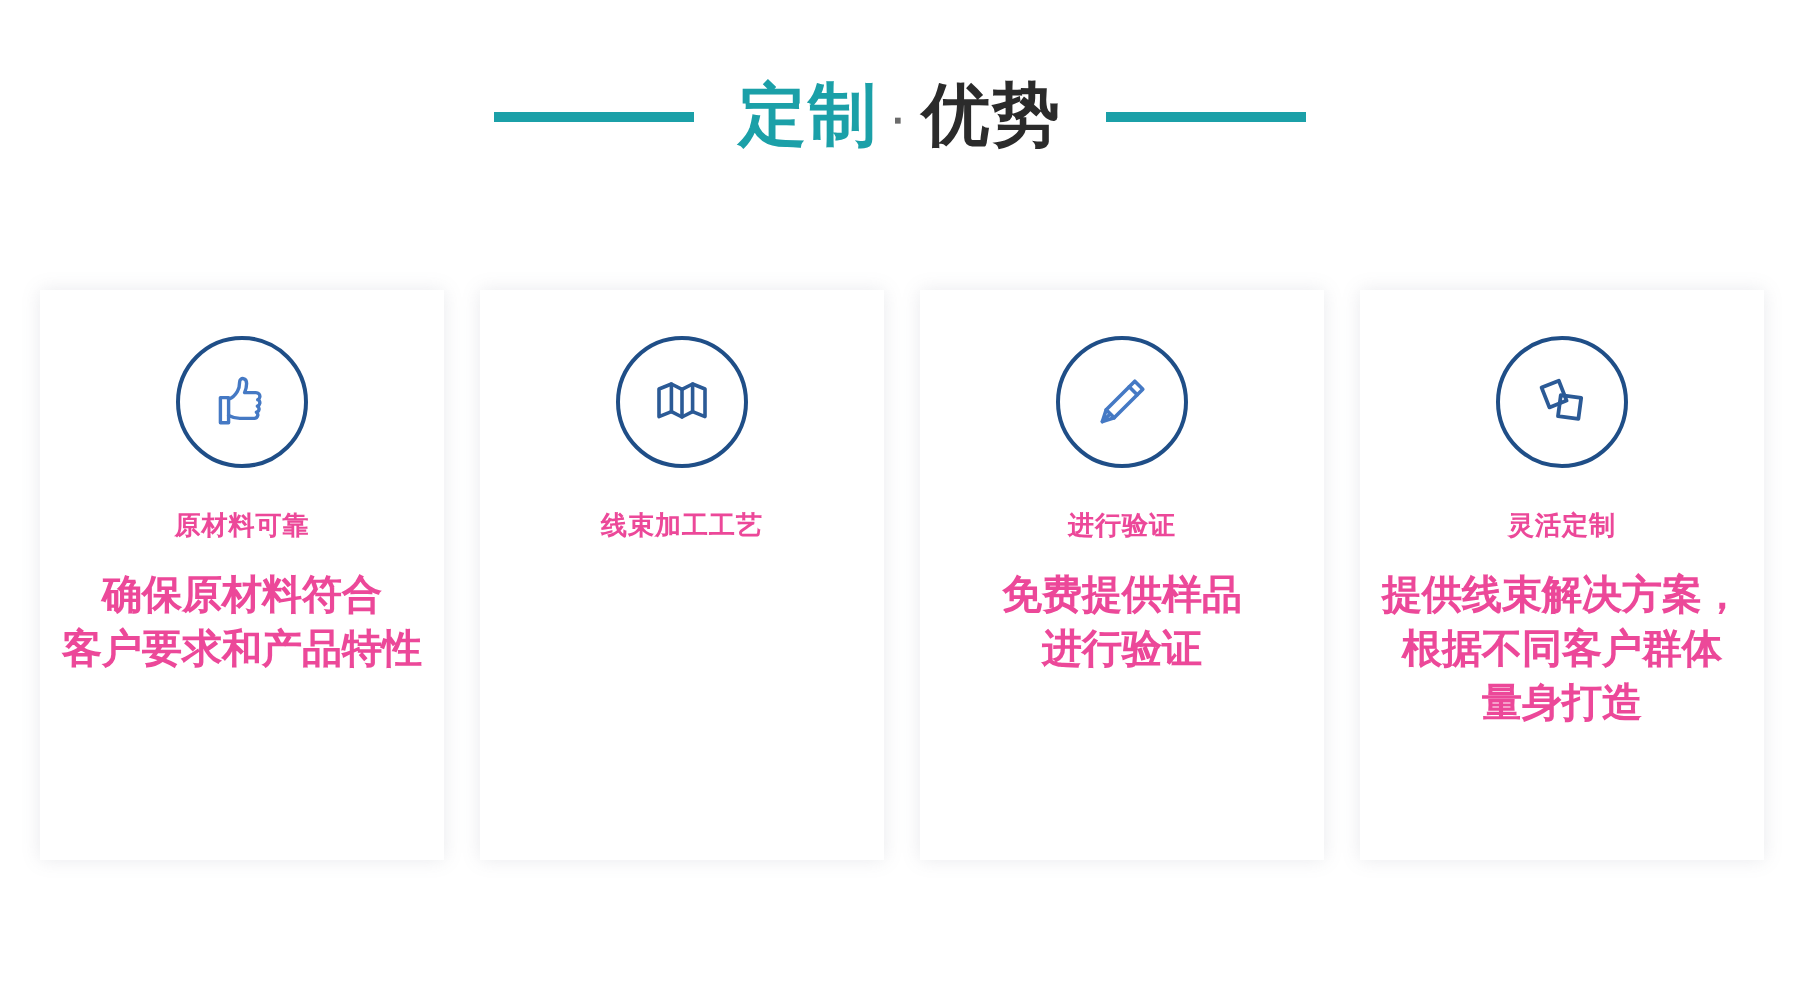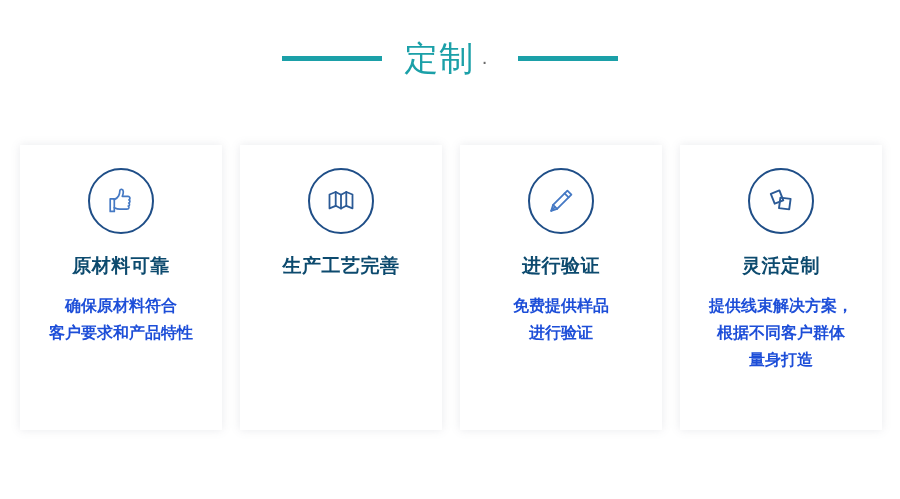--- a/index.html
+++ b/index.html
@@ -32,21 +32,21 @@
     height: 5px;
     background: #1BA0A8;
     flex: none;
   }
   .heading-text {
     display: flex;
     align-items: baseline;
     justify-content: center;
     white-space: nowrap;
     font-size: 34px;
-    font-weight: normal;
+    font-weight: bold;
     letter-spacing: 1px;
     line-height: 1;
   }
   .heading-accent { color: #1BA0A8; }
   .heading-dot {
     color: #6b6b6b;
     font-size: 20px;
     padding: 0 7px;
     position: relative;
     top: -2px;
@@ -82,46 +82,47 @@
     display: flex;
     align-items: center;
     justify-content: center;
     box-sizing: border-box;
     flex: none;
   }
   .icon-circle svg { display: block; }
 
   .card-title {
     margin-top: 21px;
-    font-size: 19px;
+    font-size: 13px;
     font-weight: bold;
-    color: #0c4a6e;
+    color: #ec4899;
     letter-spacing: 0.5px;
     line-height: 1.2;
     text-align: center;
   }
   .card-desc {
     margin-top: 14px;
-    font-size: 16px;
+    font-size: 20px;
     font-weight: bold;
-    color: #1d4ed8;
+    color: #ec4899;
     line-height: 27px;
     text-align: center;
     width: 186px;
     white-space: pre-line;
   }
 </style>
 </head>
 <body>
 
 <div class="section-header">
   <span class="rule"></span>
   <span class="heading-text">
     <span class="heading-accent">定制</span>
     <span class="heading-dot">·</span>
+    <span class="heading-main">优势</span>
   </span>
   <span class="rule"></span>
 </div>
 
 <div class="card-row">
 
   <div class="card">
     <div class="icon-circle">
       <span>
         <svg width="34" height="34" viewBox="0 0 34 34" fill="none" stroke="#4579C4" stroke-width="1.7" stroke-linejoin="round" stroke-linecap="round">
@@ -139,21 +140,21 @@
     <div class="icon-circle">
       <span>
         <svg width="34" height="34" viewBox="0 0 34 34" fill="none" stroke="#2B5A96" stroke-width="1.8" stroke-linejoin="round" stroke-linecap="round">
           <path d="M5.5 10.5 L11.7 8.0 L17 10.7 L22.3 8.0 L28.5 10.5 L28.5 24.3 L22.3 21.8 L17 24.5 L11.7 21.8 L5.5 24.3 Z"></path>
           <path d="M11.7 8.0 L11.7 21.8"></path>
           <path d="M22.3 8.0 L22.3 21.8"></path>
           <path d="M17 10.7 L17 24.5"></path>
         </svg>
       </span>
     </div>
-    <div class="card-title">生产工艺完善</div>
+    <div class="card-title">线束加工工艺</div>
   </div>
 
   <div class="card">
     <div class="icon-circle">
       <span>
         <svg width="34" height="34" viewBox="0 0 34 34" fill="none" stroke="#4579C4" stroke-width="1.8" stroke-linejoin="round" stroke-linecap="round">
           <path d="M23.4 6.6 L27.4 10.6 L13.1 24.9 L7.2 26.8 L9.1 20.9 Z"></path>
           <path d="M20.6 9.4 L24.6 13.4"></path>
           <path d="M9.1 20.9 L13.1 24.9"></path>
           <path d="M7.2 26.8 L10.8 23.2"></path>

